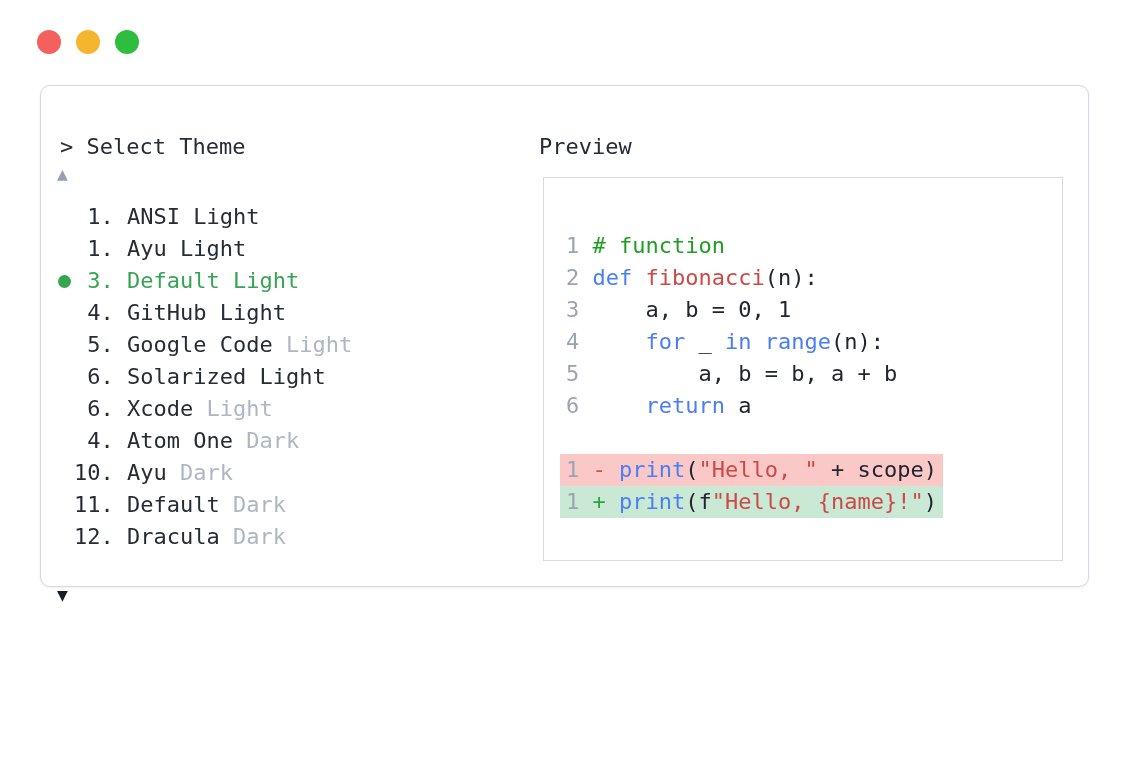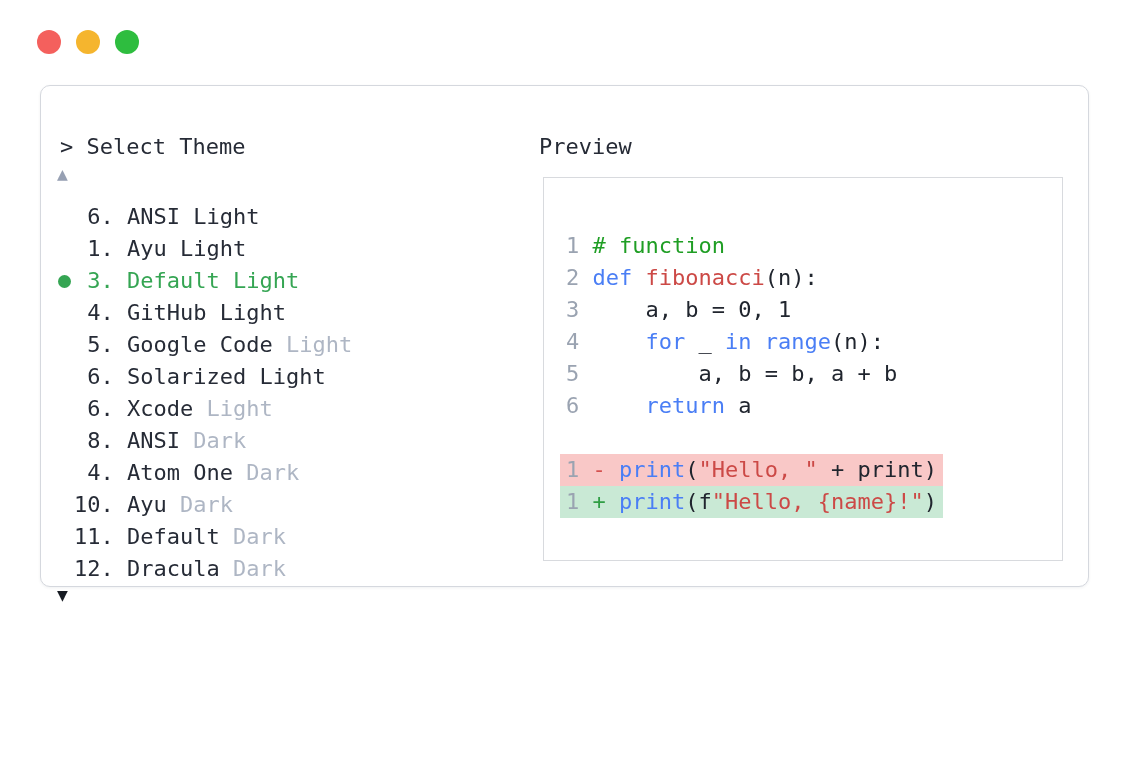--- a/index.html
+++ b/index.html
@@ -82,43 +82,42 @@
   </div>
 
   <div class="panel">
 
     <div class="prompt">&gt; Select Theme</div>
     <div class="preview-label">Preview</div>
 
     <div class="scroll-up">▲</div>
 
     <div class="theme-list">
-        <div class="theme-row"><span> 6. ANSI </span><span class="variant">Light</span></div>
+        <div class="theme-row"><span> 1. ANSI </span><span class="variant">Light</span></div>
         <div class="theme-row"><span> 1. Ayu </span><span class="variant">Light</span></div>
         <div class="theme-row selected"><span class="bullet"></span><span> 3. Default </span><span class="variant">Light</span></div>
         <div class="theme-row"><span> 4. GitHub </span><span class="variant">Light</span></div>
         <div class="theme-row"><span> 5. Google Code </span><span class="variant muted">Light</span></div>
         <div class="theme-row"><span> 6. Solarized </span><span class="variant">Light</span></div>
         <div class="theme-row"><span> 6. Xcode </span><span class="variant muted">Light</span></div>
-        <div class="theme-row"><span> 8. ANSI </span><span class="variant muted">Dark</span></div>
         <div class="theme-row"><span> 4. Atom One </span><span class="variant muted">Dark</span></div>
         <div class="theme-row"><span>10. Ayu </span><span class="variant muted">Dark</span></div>
         <div class="theme-row"><span>11. Default </span><span class="variant muted">Dark</span></div>
         <div class="theme-row"><span>12. Dracula </span><span class="variant muted">Dark</span></div>
       </div>
 
     <div class="scroll-down">▼</div>
 
 
     <div class="preview-box">
         <div class="code-line"><span class="tok-ln">1 </span><span class="tok-comment"># function</span></div>
         <div class="code-line"><span class="tok-ln">2 </span><span class="tok-keyword">def</span><span class="tok-plain"> </span><span class="tok-name">fibonacci</span><span class="tok-plain">(n):</span></div>
         <div class="code-line"><span class="tok-ln">3 </span><span class="tok-plain">    a, b = 0, 1</span></div>
         <div class="code-line"><span class="tok-ln">4 </span><span class="tok-plain">    </span><span class="tok-keyword">for</span><span class="tok-plain"> _ </span><span class="tok-keyword">in</span><span class="tok-plain"> </span><span class="tok-keyword">range</span><span class="tok-plain">(n):</span></div>
         <div class="code-line"><span class="tok-ln">5 </span><span class="tok-plain">        a, b = b, a + b</span></div>
         <div class="code-line"><span class="tok-ln">6 </span><span class="tok-plain">    </span><span class="tok-keyword">return</span><span class="tok-plain"> a</span></div>
         <div class="code-line"></div>
-        <div class="code-line"><span class="diff-chip removed"><span class="tok-ln">1 </span><span class="tok-minus">- </span><span class="tok-keyword">print</span><span class="tok-plain">(</span><span class="tok-string">"Hello, "</span><span class="tok-plain"> + print)</span></span></div>
+        <div class="code-line"><span class="diff-chip removed"><span class="tok-ln">1 </span><span class="tok-minus">- </span><span class="tok-keyword">print</span><span class="tok-plain">(</span><span class="tok-string">"Hello, "</span><span class="tok-plain"> + scope)</span></span></div>
         <div class="code-line"><span class="diff-chip added"><span class="tok-ln">1 </span><span class="tok-plus">+ </span><span class="tok-keyword">print</span><span class="tok-plain">(f</span><span class="tok-string">"Hello, {name}!"</span><span class="tok-plain">)</span></span></div>
       </div>
 
   </div>
 </div>
 
 </body></html>

